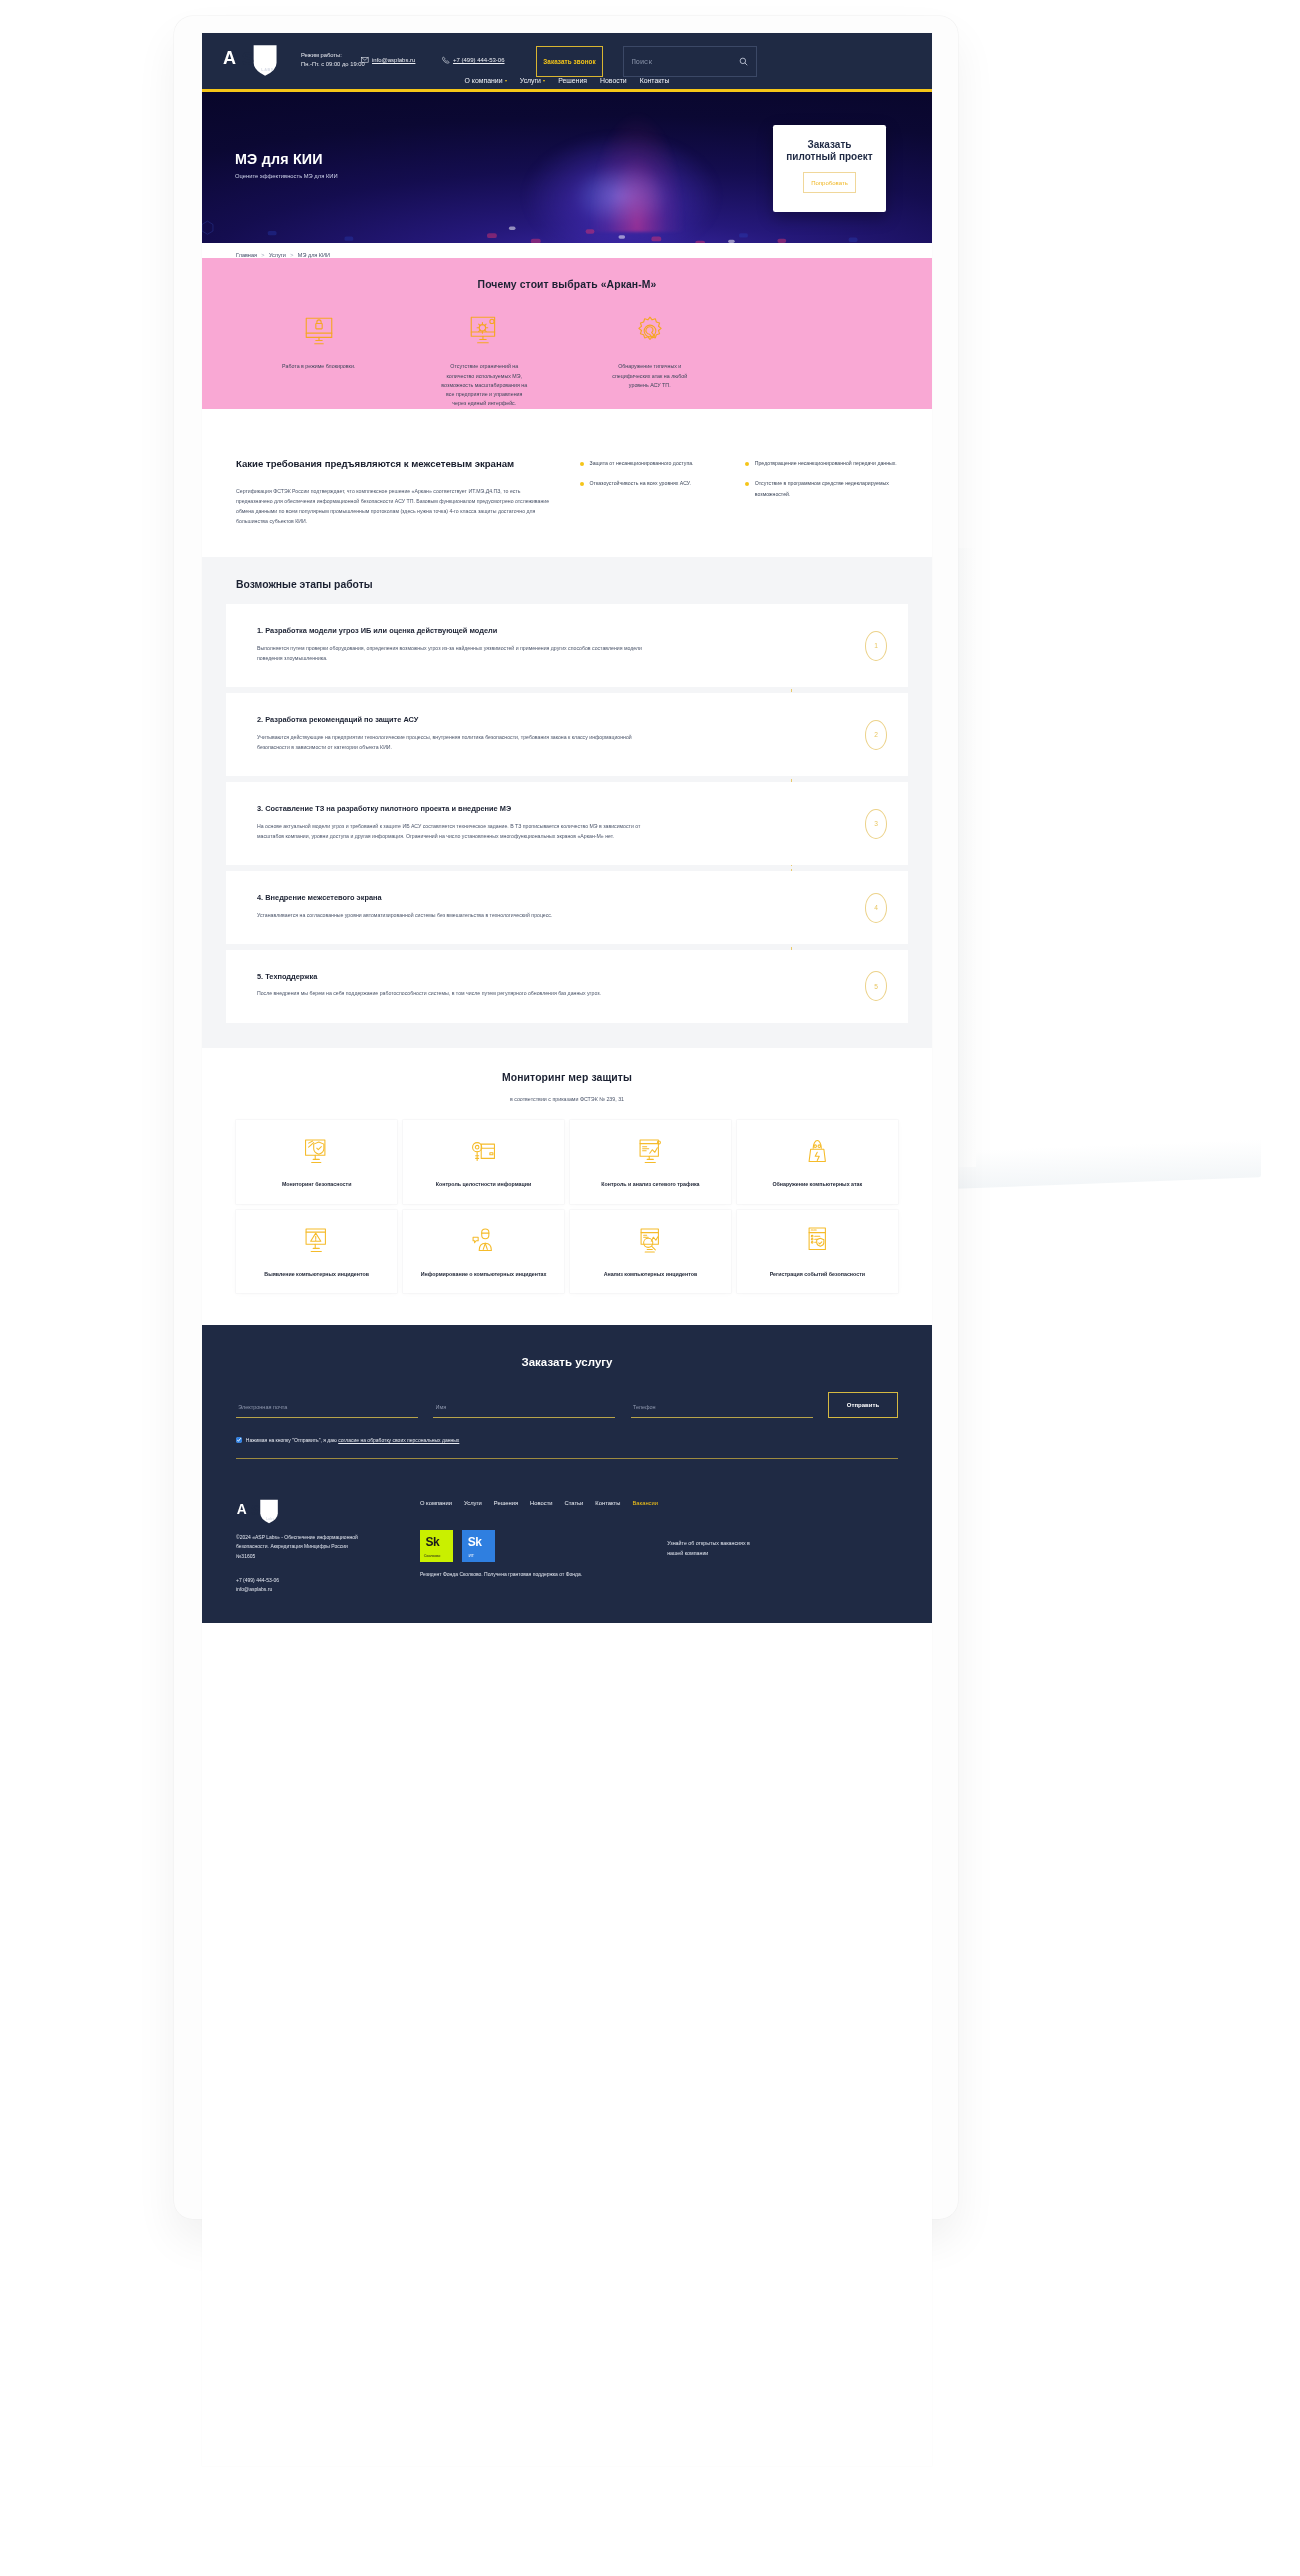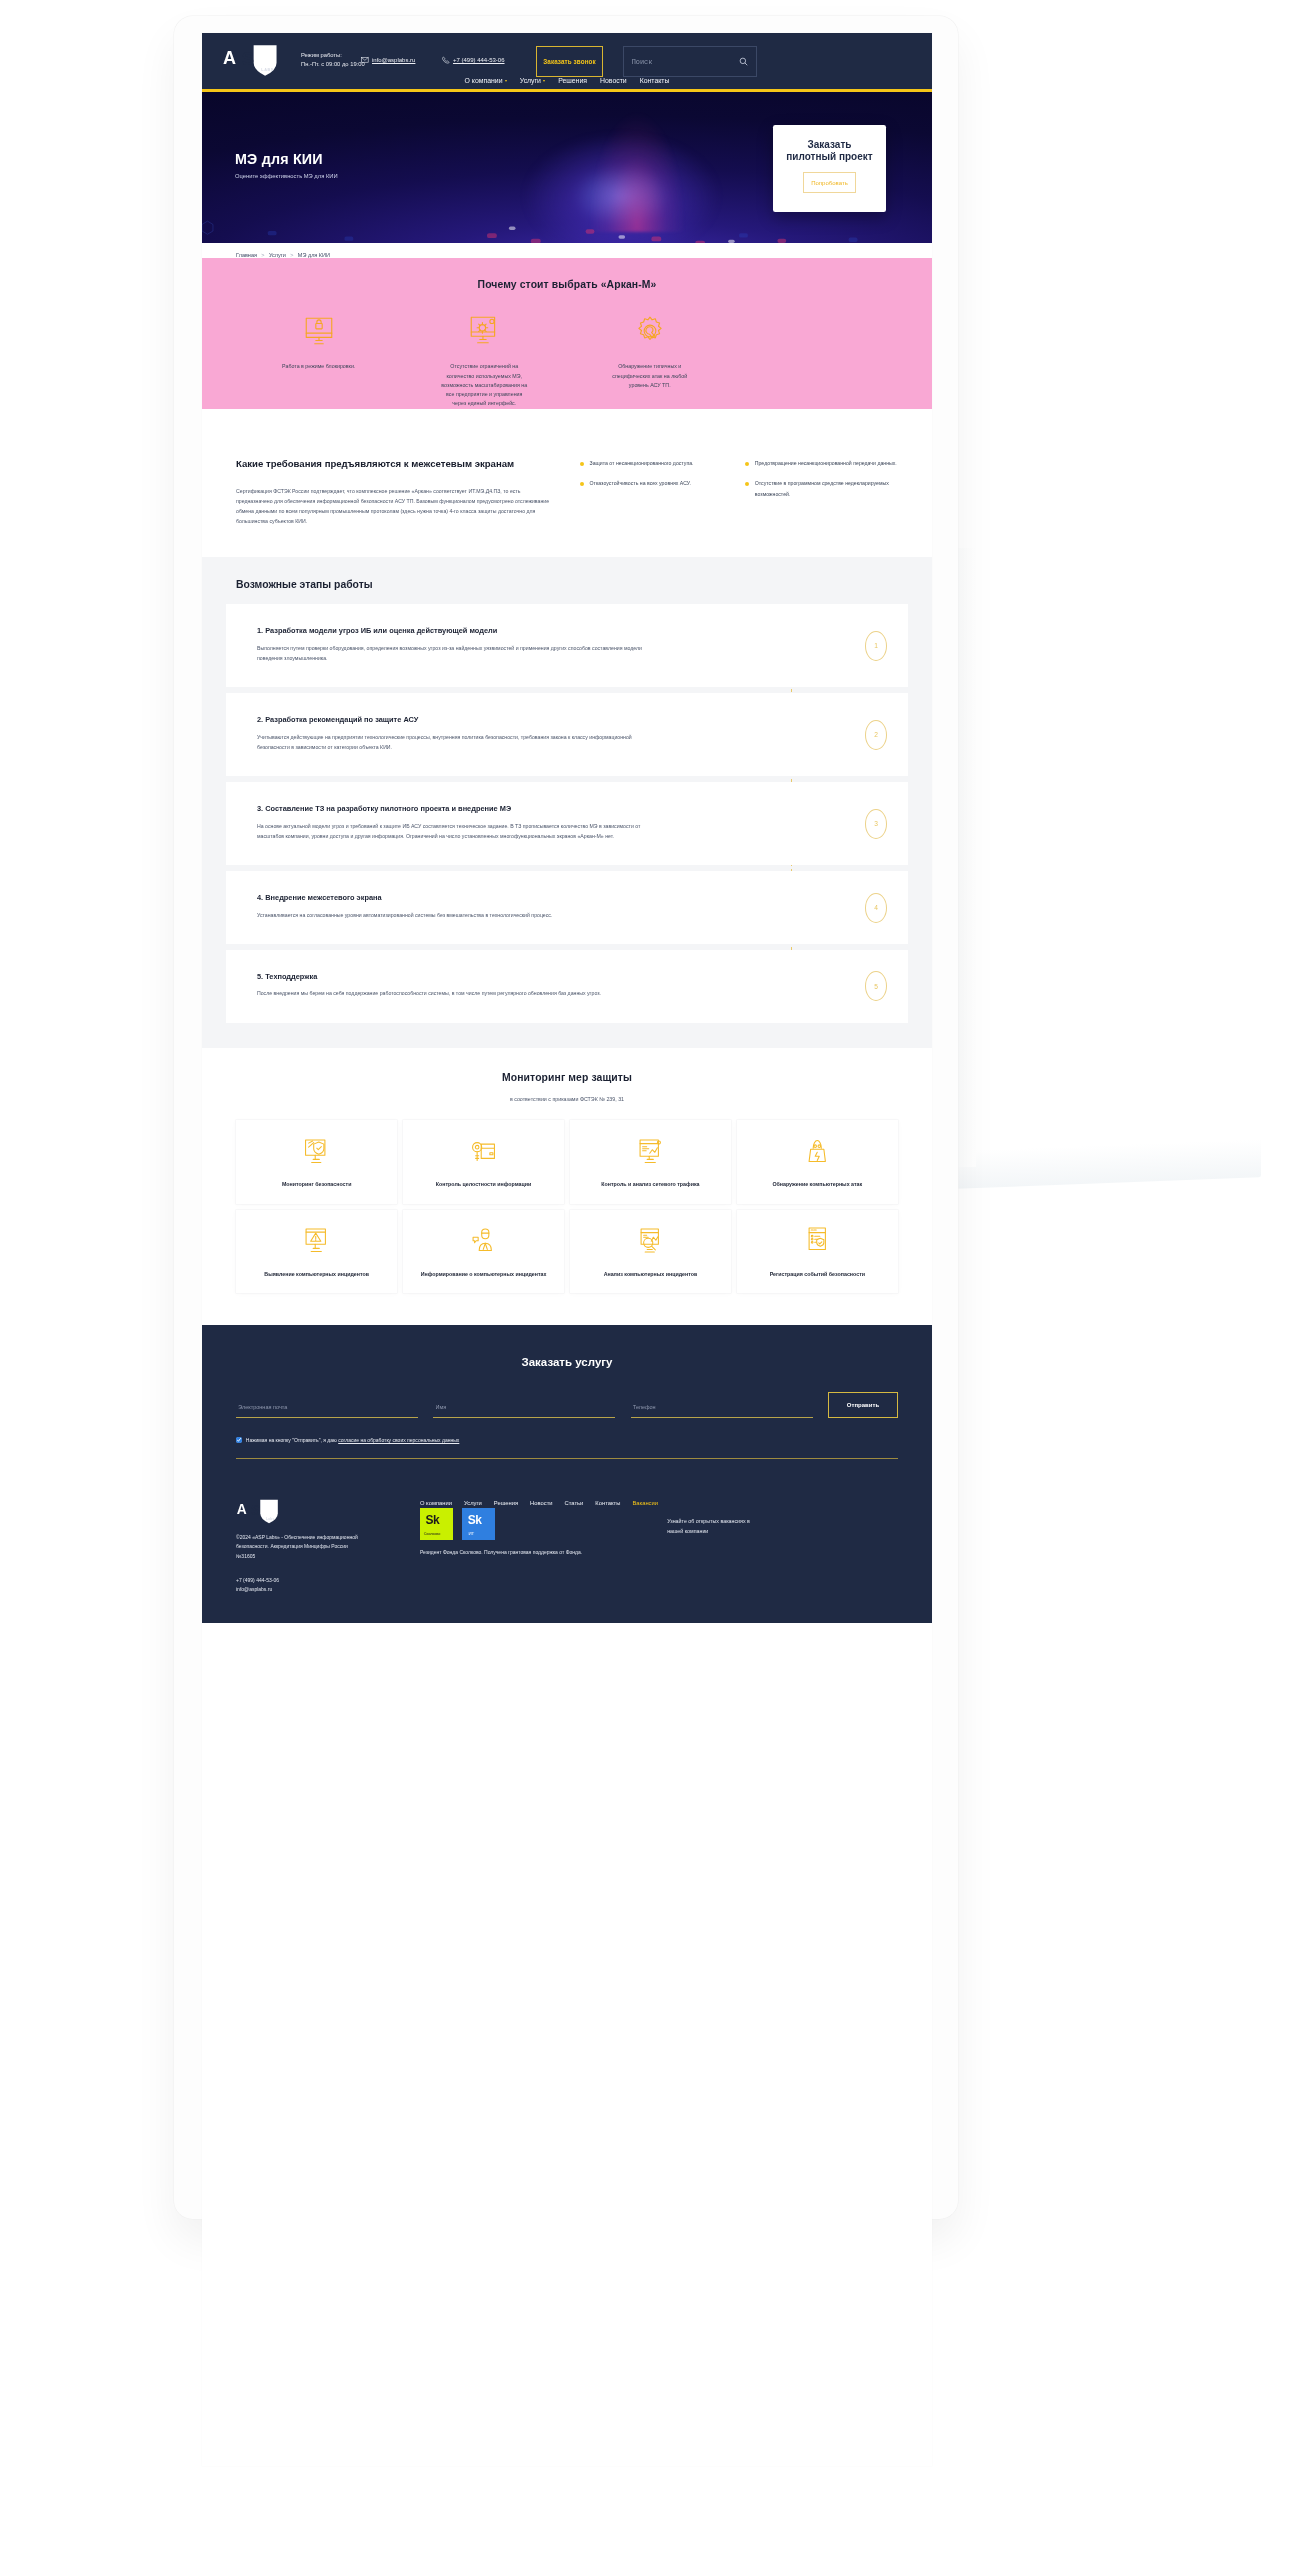--- a/index.html
+++ b/index.html
@@ -181,21 +181,21 @@
 
   
   .footer{ background:#1f2a44; padding:22px 34px 28.5px; display:grid; grid-template-columns:164px 1fr; gap:20px;}
   .f-logo svg{ width:46px; height:26px; display:block; }
   .f-copy{ margin-top:7.7px; color:#e3e7f0; font-size:5px; line-height:9.3px; max-width:126px; }
   .f-contacts{ margin-top:15.3px; color:#e3e7f0; font-size:5px; line-height:9.3px; }
   .f-contacts a{ color:#e3e7f0; text-decoration:none; display:block; }
   .f-nav{ display:flex; gap:12px; flex-wrap:wrap; }
   .f-nav a{ color:#eef1f7; font-size:5.8px; text-decoration:none; max-width:33px; line-height:8.8px;}
   .f-nav a.hl{ color:#f5c518; }
-  .f-lower{ display:grid; grid-template-columns:1fr 1fr; gap:16.4px; }
+  .f-lower{ display:grid; grid-template-columns:1fr 1fr; gap:16.4px; margin-top:22px; }
   .badges{ display:flex; gap:8.8px; align-items:flex-start; }
   .badge-sk{ width:33px; height:32px; background:#c9f000; position:relative; }
   .badge-sk .sk{ position:absolute; left:5.5px; top:5px; color:#1b1b1b; font-size:12px; font-weight:700; letter-spacing:-0.5px;}
   .badge-sk .cap{ position:absolute; left:3.8px; bottom:3.8px; color:#1b1b1b; font-size:3.8px; }
   .badge-it{ width:33px; height:32px; background:#2f7fe0; position:relative; }
   .badge-it .sk{ position:absolute; left:6px; top:5px; color:#fff; font-size:12px; font-weight:700; letter-spacing:-0.5px;}
   .badge-it .cap{ position:absolute; left:6.6px; bottom:4.4px; color:#fff; font-size:4.4px; }
   .badge-note{ margin-top:7.7px; color:#e3e7f0; font-size:5px; line-height:8.2px;}
   .f-vac-text{ color:#e3e7f0; font-size:5.3px; line-height:10px; margin-top:7.7px; max-width:88px;}
 </style>

